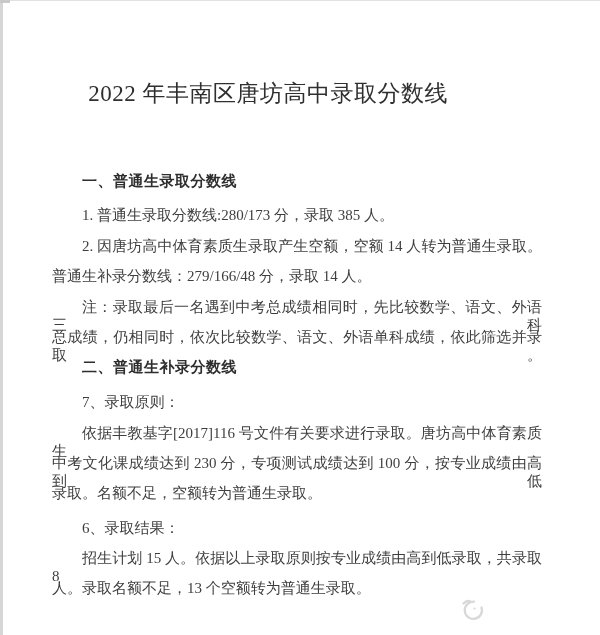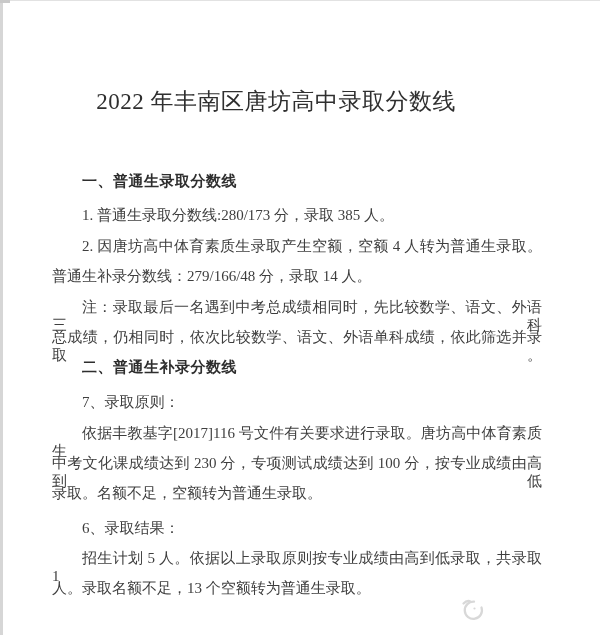--- a/index.html
+++ b/index.html
@@ -34,21 +34,21 @@
     position: absolute;
     left: 0; top: 0;
     width: 10px; height: 3px;
     background: #c9c9c9;
   }
   .doc-title {
     position: absolute;
     top: 74px;
     left: 0;
     width: 528px;
-    margin: 12px;
+    margin: 4px;
     text-align: center;
     font-size: 23px;
     font-weight: 400;
     letter-spacing: 0.5px;
     color: #2f2f2f;
   }
   .line {
     position: absolute;
     left: 52px;
     width: 490px;
@@ -99,33 +99,33 @@
 <div class="page">
   <div class="edge-left"></div>
   <div class="edge-top"></div>
   <div class="edge-corner"></div>
 
   <h1 class="doc-title">2022 年丰南区唐坊高中录取分数线</h1>
 
   <div class="line heading" style="top:136px">一、普通生录取分数线</div>
 
   <div class="line indent" style="top:170px">1. 普通生录取分数线:280/173 分，录取 385 人。</div>
-  <div class="line indent fill" style="top:201px">2. 因唐坊高中体育素质生录取产生空额，空额 4 人转为普通生录取。</div>
+  <div class="line indent fill" style="top:201px">2. 因唐坊高中体育素质生录取产生空额，空额 14 人转为普通生录取。</div>
   <div class="line" style="top:231px">普通生补录分数线：279/166/48 分，录取 14 人。</div>
   <div class="line fill" style="top:292px">总成绩，仍相同时，依次比较数学、语文、外语单科成绩，依此筛选并录取。</div>
   <div class="line indent fill" style="top:262px">注：录取最后一名遇到中考总成绩相同时，先比较数学、语文、外语三科</div>
 
   <div class="line heading" style="top:322px">二、普通生补录分数线</div>
 
   <div class="line indent" style="top:357px">7、录取原则：</div>
   <div class="line indent fill" style="top:388px">依据丰教基字[2017]116 号文件有关要求进行录取。唐坊高中体育素质生</div>
   <div class="line fill" style="top:418px">中考文化课成绩达到 230 分，专项测试成绩达到 100 分，按专业成绩由高到低</div>
   <div class="line" style="top:448px">录取。名额不足，空额转为普通生录取。</div>
   <div class="line indent" style="top:483px">6、录取结果：</div>
-  <div class="line indent fill" style="top:513px">招生计划 5 人。依据以上录取原则按专业成绩由高到低录取，共录取 1</div>
+  <div class="line indent fill" style="top:513px">招生计划 15 人。依据以上录取原则按专业成绩由高到低录取，共录取 8</div>
   <div class="line" style="top:543px">人。录取名额不足，13 个空额转为普通生录取。</div>
 
   <div class="watermark">
     <span class="watermark-logo">
       <svg viewBox="0 0 26 26" width="26" height="26" fill="none" stroke="#d8d8d8" stroke-width="2.3" stroke-linecap="round">
         <path d="M21.5 11.5 a8.6 8.6 0 1 1 -7.5 -5.8"></path>
         <path d="M3.5 7.5 c2.5 -2.6 5.5 -2.9 7.5 -1.6"></path>
         <circle cx="14.5" cy="12.5" r="1.1" fill="#d8d8d8" stroke="none"></circle>
       </svg>
     </span>

